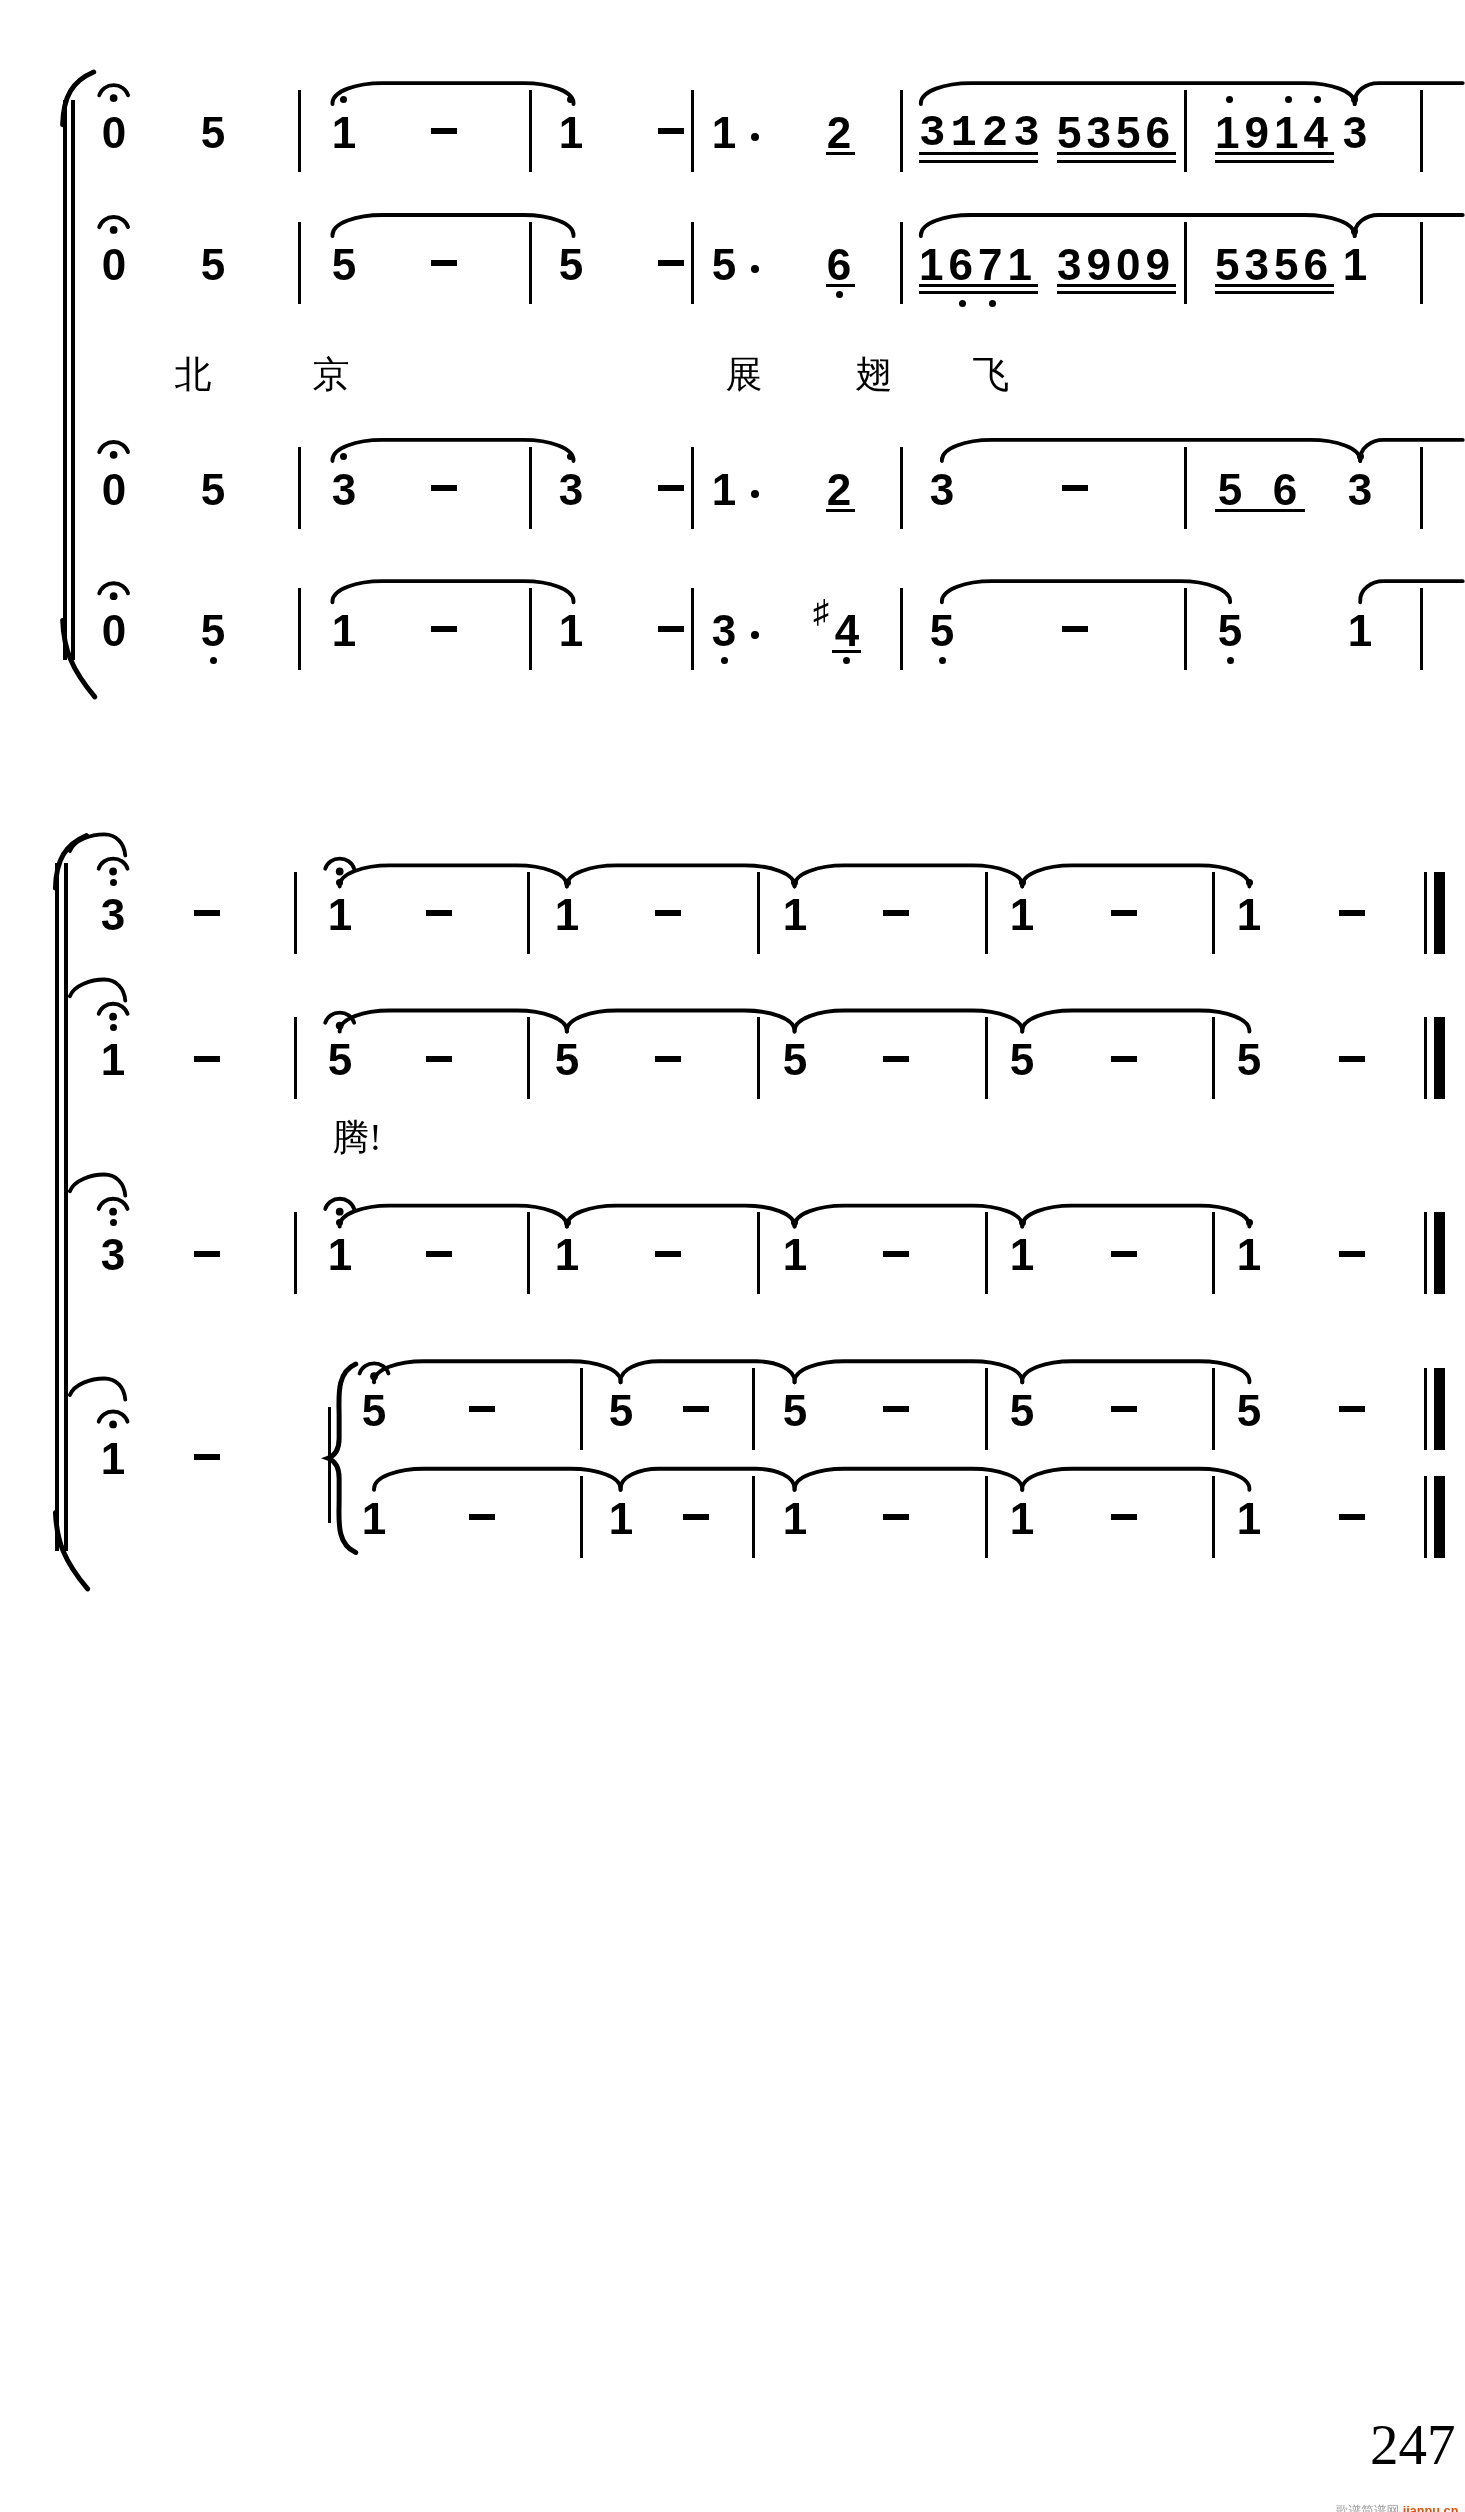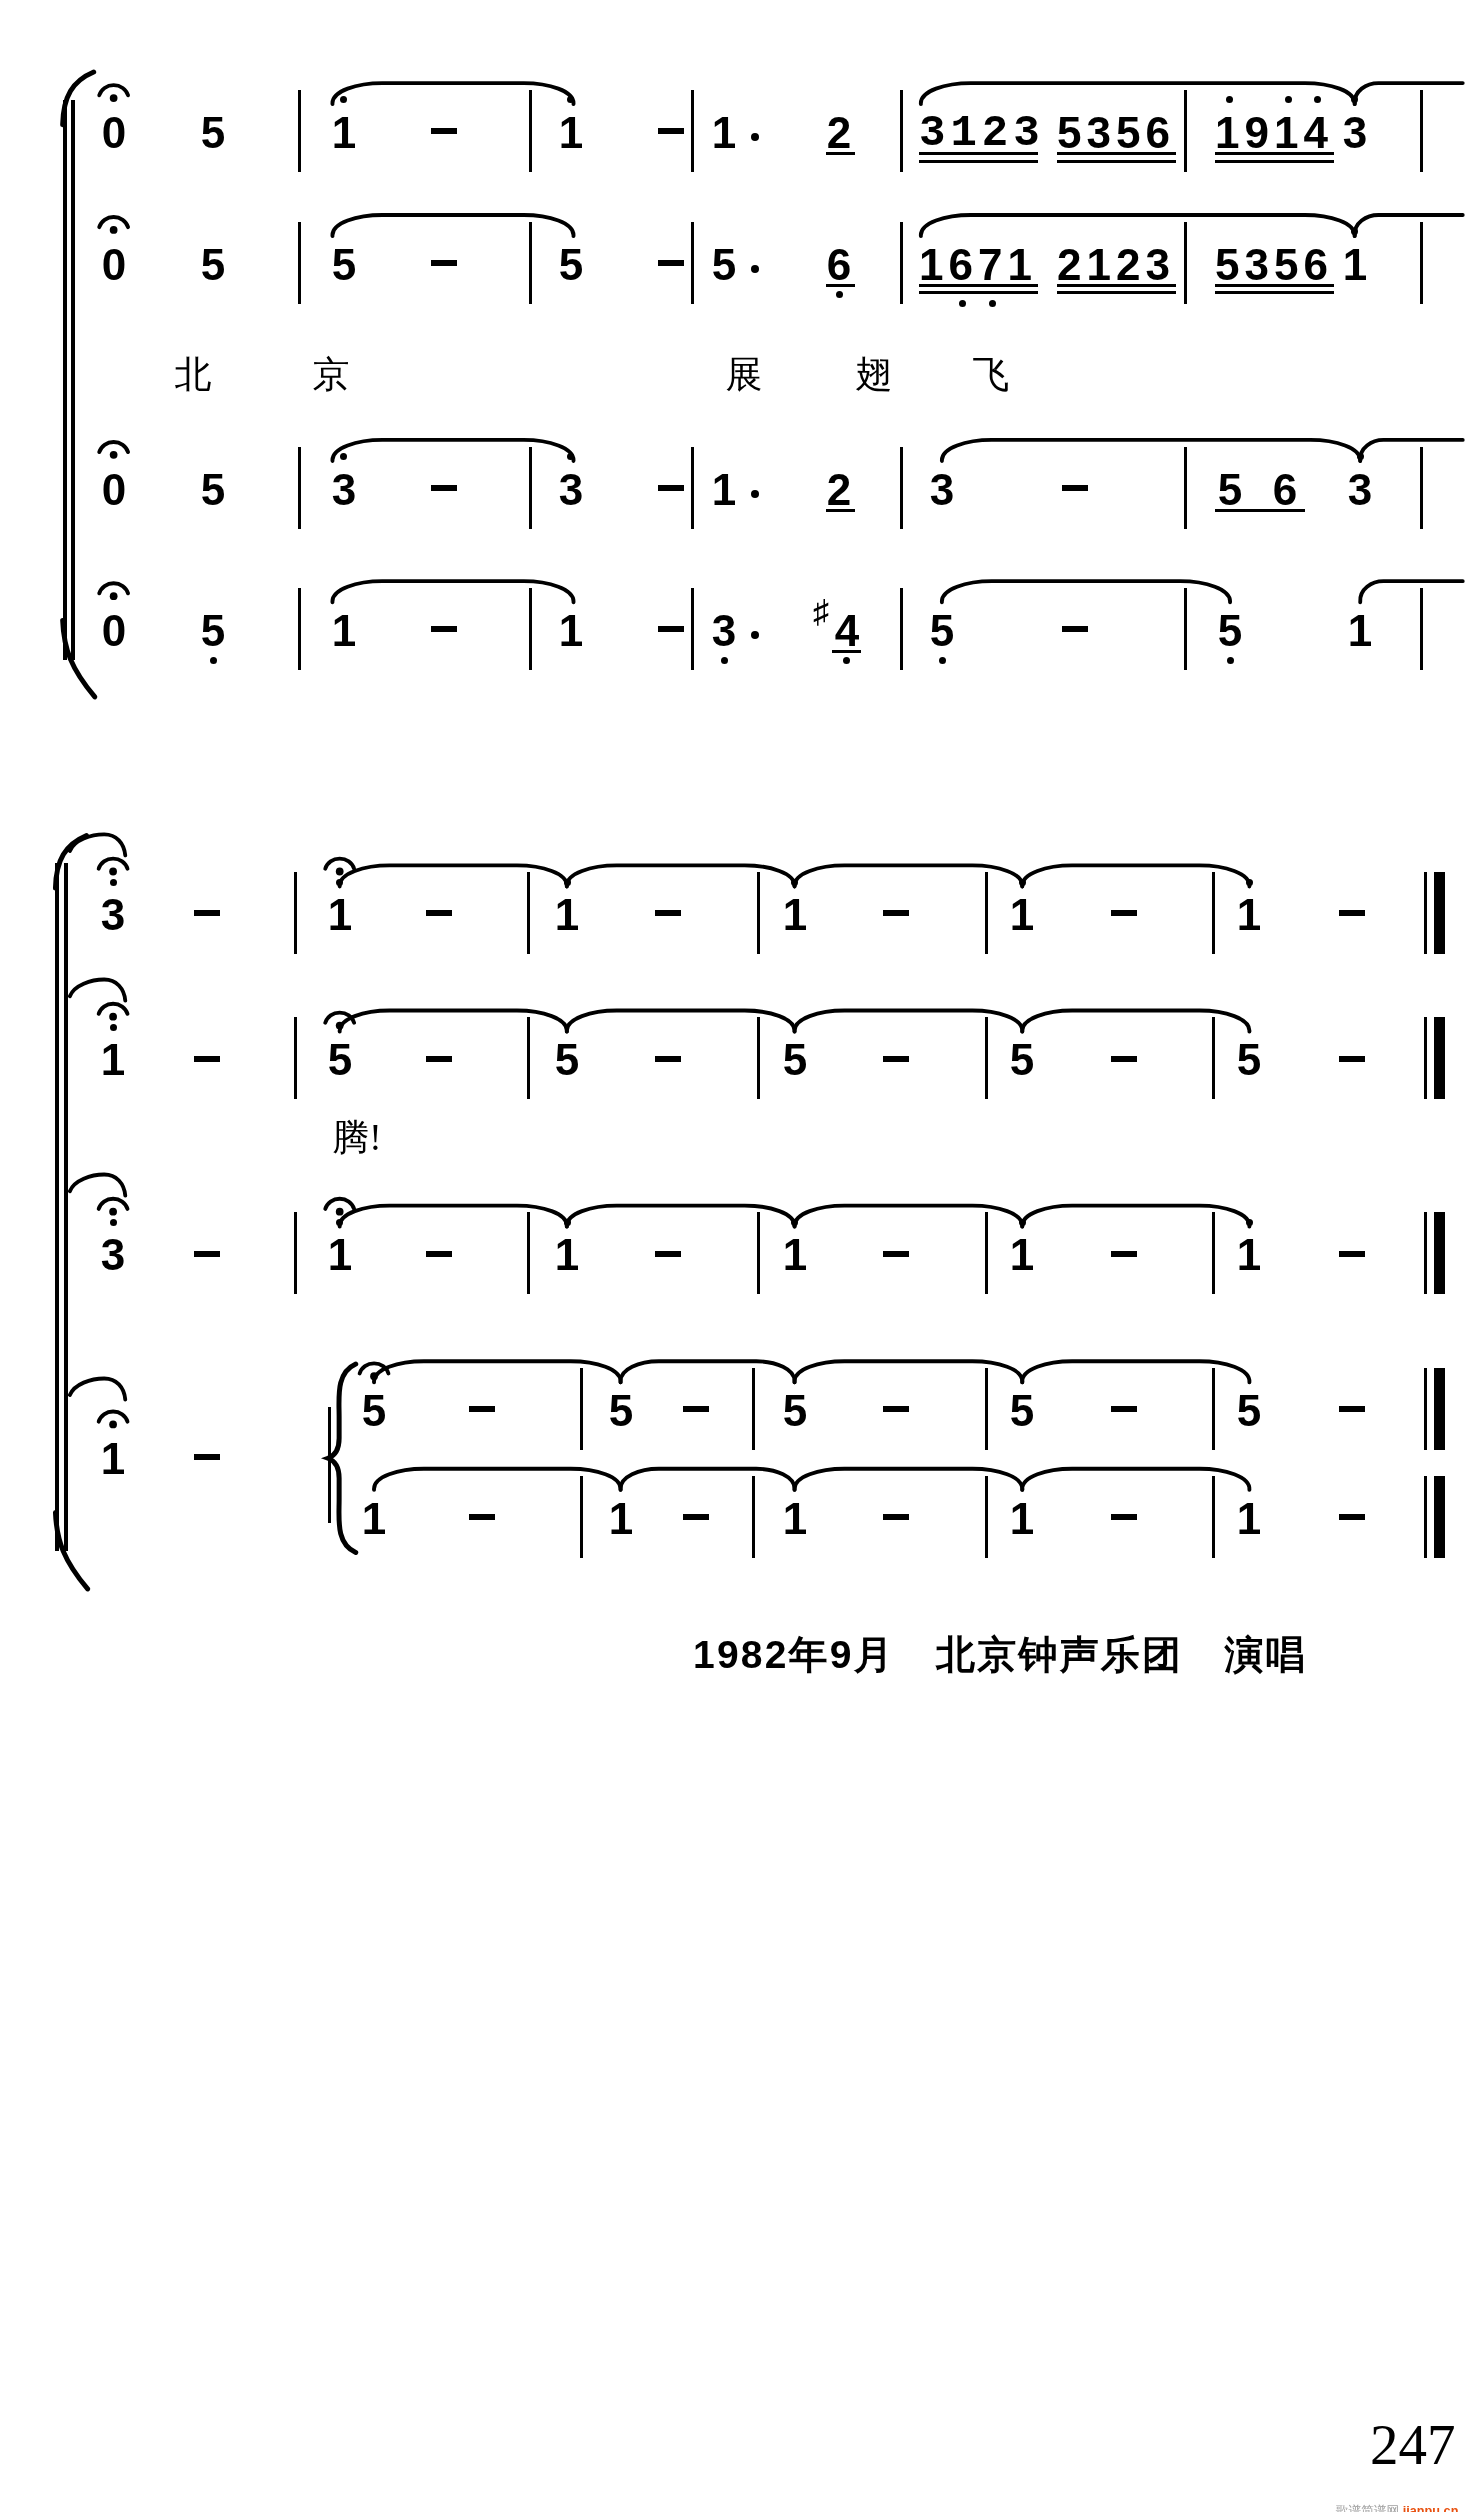--- a/index.html
+++ b/index.html
@@ -13,21 +13,20 @@
   .lyric{font-family:"Liberation Serif",serif;font-size:37px;line-height:39px;color:#000;transform:translateX(-50%);white-space:pre;}
   .credit-performance{font-family:"Liberation Sans",sans-serif;font-weight:bold;font-size:39px;line-height:43px;letter-spacing:2.2px;color:#000;white-space:pre;}
   .credit-source{font-family:"Liberation Serif",serif;font-size:39px;line-height:43px;letter-spacing:1.1px;color:#000;white-space:pre;}
   .pagenum{font-family:"Liberation Serif",serif;font-size:57px;line-height:57px;color:#000;}
   .watermark{font-family:"Liberation Sans",sans-serif;font-size:12.7px;line-height:13.3px;white-space:pre;}
 </style>
 </head>
 <body>
 
 <div id="sheet">
-  <div class="abs credit-performance" style="left:693px;top:1633px;">1982年9月　北京钟声乐团　演唱</div>
   <div class="abs pagenum" style="left:1370px;top:2416px;">247</div>
   <div class="abs watermark" style="right:6.6px;top:2492px;">
     <span style="color: rgb(160, 160, 160);">歌谱简谱网 </span><span style="color: rgb(232, 80, 15); font-weight: bold;">jianpu.cn</span>
   </div>
 <svg width="1465" height="2512" viewBox="0 0 2644 4534" style="position: absolute; left: 0px; top: 0px;">
       <path d="M 169 130 C 131 146 114 174 113 225" fill="none" stroke="#000000" stroke-width="9" stroke-linecap="round"></path>
       <path d="M 113 1120 C 115 1172 129 1208 171 1258" fill="none" stroke="#000000" stroke-width="9" stroke-linecap="round"></path>
       <path d="M 179 172 A 27 25 0 0 1 231 172" fill="none" stroke="#000000" stroke-width="7" stroke-linecap="round"></path>
       <circle cx="205" cy="177" r="7" fill="#000000"></circle>
       <path d="M 600 188 C 598 164 645 150 690 150 L 945 150 C 990 150 1037 164 1035 188" fill="none" stroke="#000000" stroke-width="7" stroke-linecap="round"></path>
@@ -134,21 +133,21 @@
     <div class="abs" style="left: 1420px; top: 222px; width: 3.3px; height: 82px; background: rgb(0, 0, 0);"></div>
     <div class="abs" style="left: 431px; top: 260px; width: 25.5px; height: 5.5px; background: rgb(0, 0, 0);"></div>
     <div class="abs" style="left: 658px; top: 260px; width: 25.5px; height: 5.5px; background: rgb(0, 0, 0);"></div>
     <div class="abs note single" style="left: 114px; top: 243px;">0</div>
     <div class="abs note single" style="left: 213px; top: 243px;">5</div>
     <div class="abs note single" style="left: 344px; top: 243px;">5</div>
     <div class="abs note single" style="left: 571px; top: 243px;">5</div>
     <div class="abs note single" style="left: 724px; top: 243px;">5</div>
     <div class="abs note single" style="left: 839px; top: 243px;">6</div>
     <div class="abs note grp" style="left: 919px; top: 243px;">1671</div>
-    <div class="abs note grp" style="left: 1057px; top: 243px;">2123</div>
+    <div class="abs note grp" style="left: 1057px; top: 243px;">3909</div>
     <div class="abs note grp" style="left: 1215px; top: 243px;">5356</div>
     <div class="abs note single" style="left: 1355px; top: 243px;">1</div>
     <div class="abs" style="left: 1351px; top: 228px; width: 7.2px; height: 7.2px; background: rgb(0, 0, 0); border-radius: 50%;"></div>
     <div class="abs" style="left: 836px; top: 291px; width: 7.2px; height: 7.2px; background: rgb(0, 0, 0); border-radius: 50%;"></div>
     <div class="abs" style="left: 959px; top: 300px; width: 7.2px; height: 7.2px; background: rgb(0, 0, 0); border-radius: 50%;"></div>
     <div class="abs" style="left: 989px; top: 300px; width: 7.2px; height: 7.2px; background: rgb(0, 0, 0); border-radius: 50%;"></div>
     <div class="abs" style="left: 751px; top: 265px; width: 8.3px; height: 8.3px; background: rgb(0, 0, 0); border-radius: 50%;"></div>
     <div class="abs" style="left: 826px; top: 284px; width: 29px; height: 3.3px; background: rgb(0, 0, 0);"></div>
     <div class="abs" style="left: 919px; top: 284px; width: 119px; height: 3.3px; background: rgb(0, 0, 0);"></div>
     <div class="abs" style="left: 919px; top: 291px; width: 119px; height: 3.3px; background: rgb(0, 0, 0);"></div>

